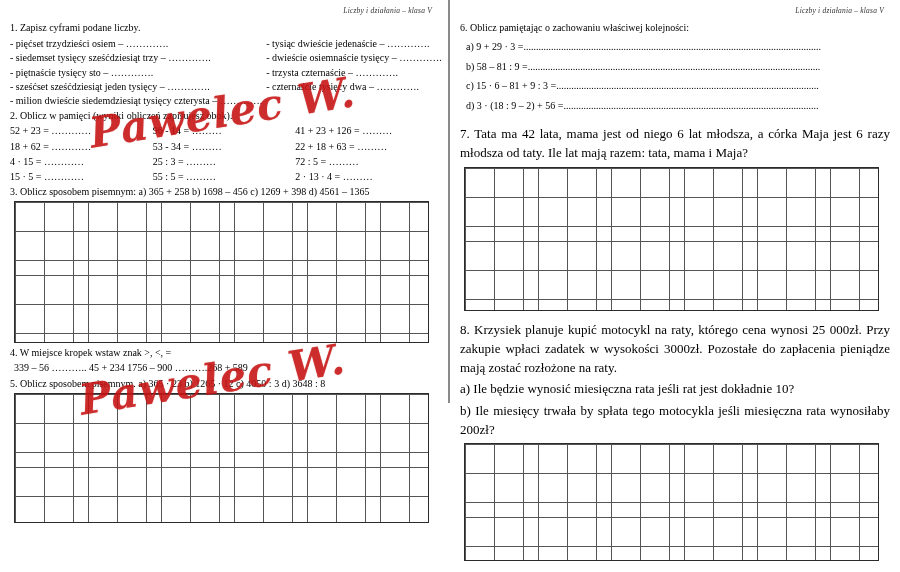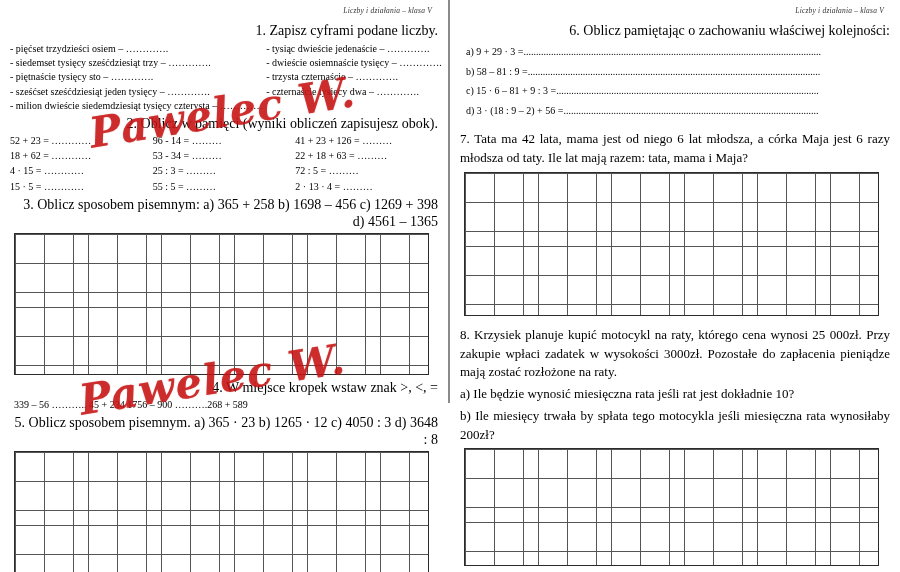--- a/index.html
+++ b/index.html
@@ -34,24 +34,23 @@
   }
   .header {
     text-align: right;
     font-style: italic;
     font-size: 7.5px;
     color: #333333;
     margin: 0 6px 7px 0;
     letter-spacing: 0.2px;
   }
   .q {
-    font-size: 14px;
+    font-size: 10px;
     line-height: 1.22;
     margin: 0 0 3px 0;
-    text-align: right;
   }
   .q.tight { margin-bottom: 1px; }
   .cols {
     display: flex;
     margin: 0 0 2px 0;
   }
   .col {
     flex: 1 1 0;
     padding-right: 4px;
   }

